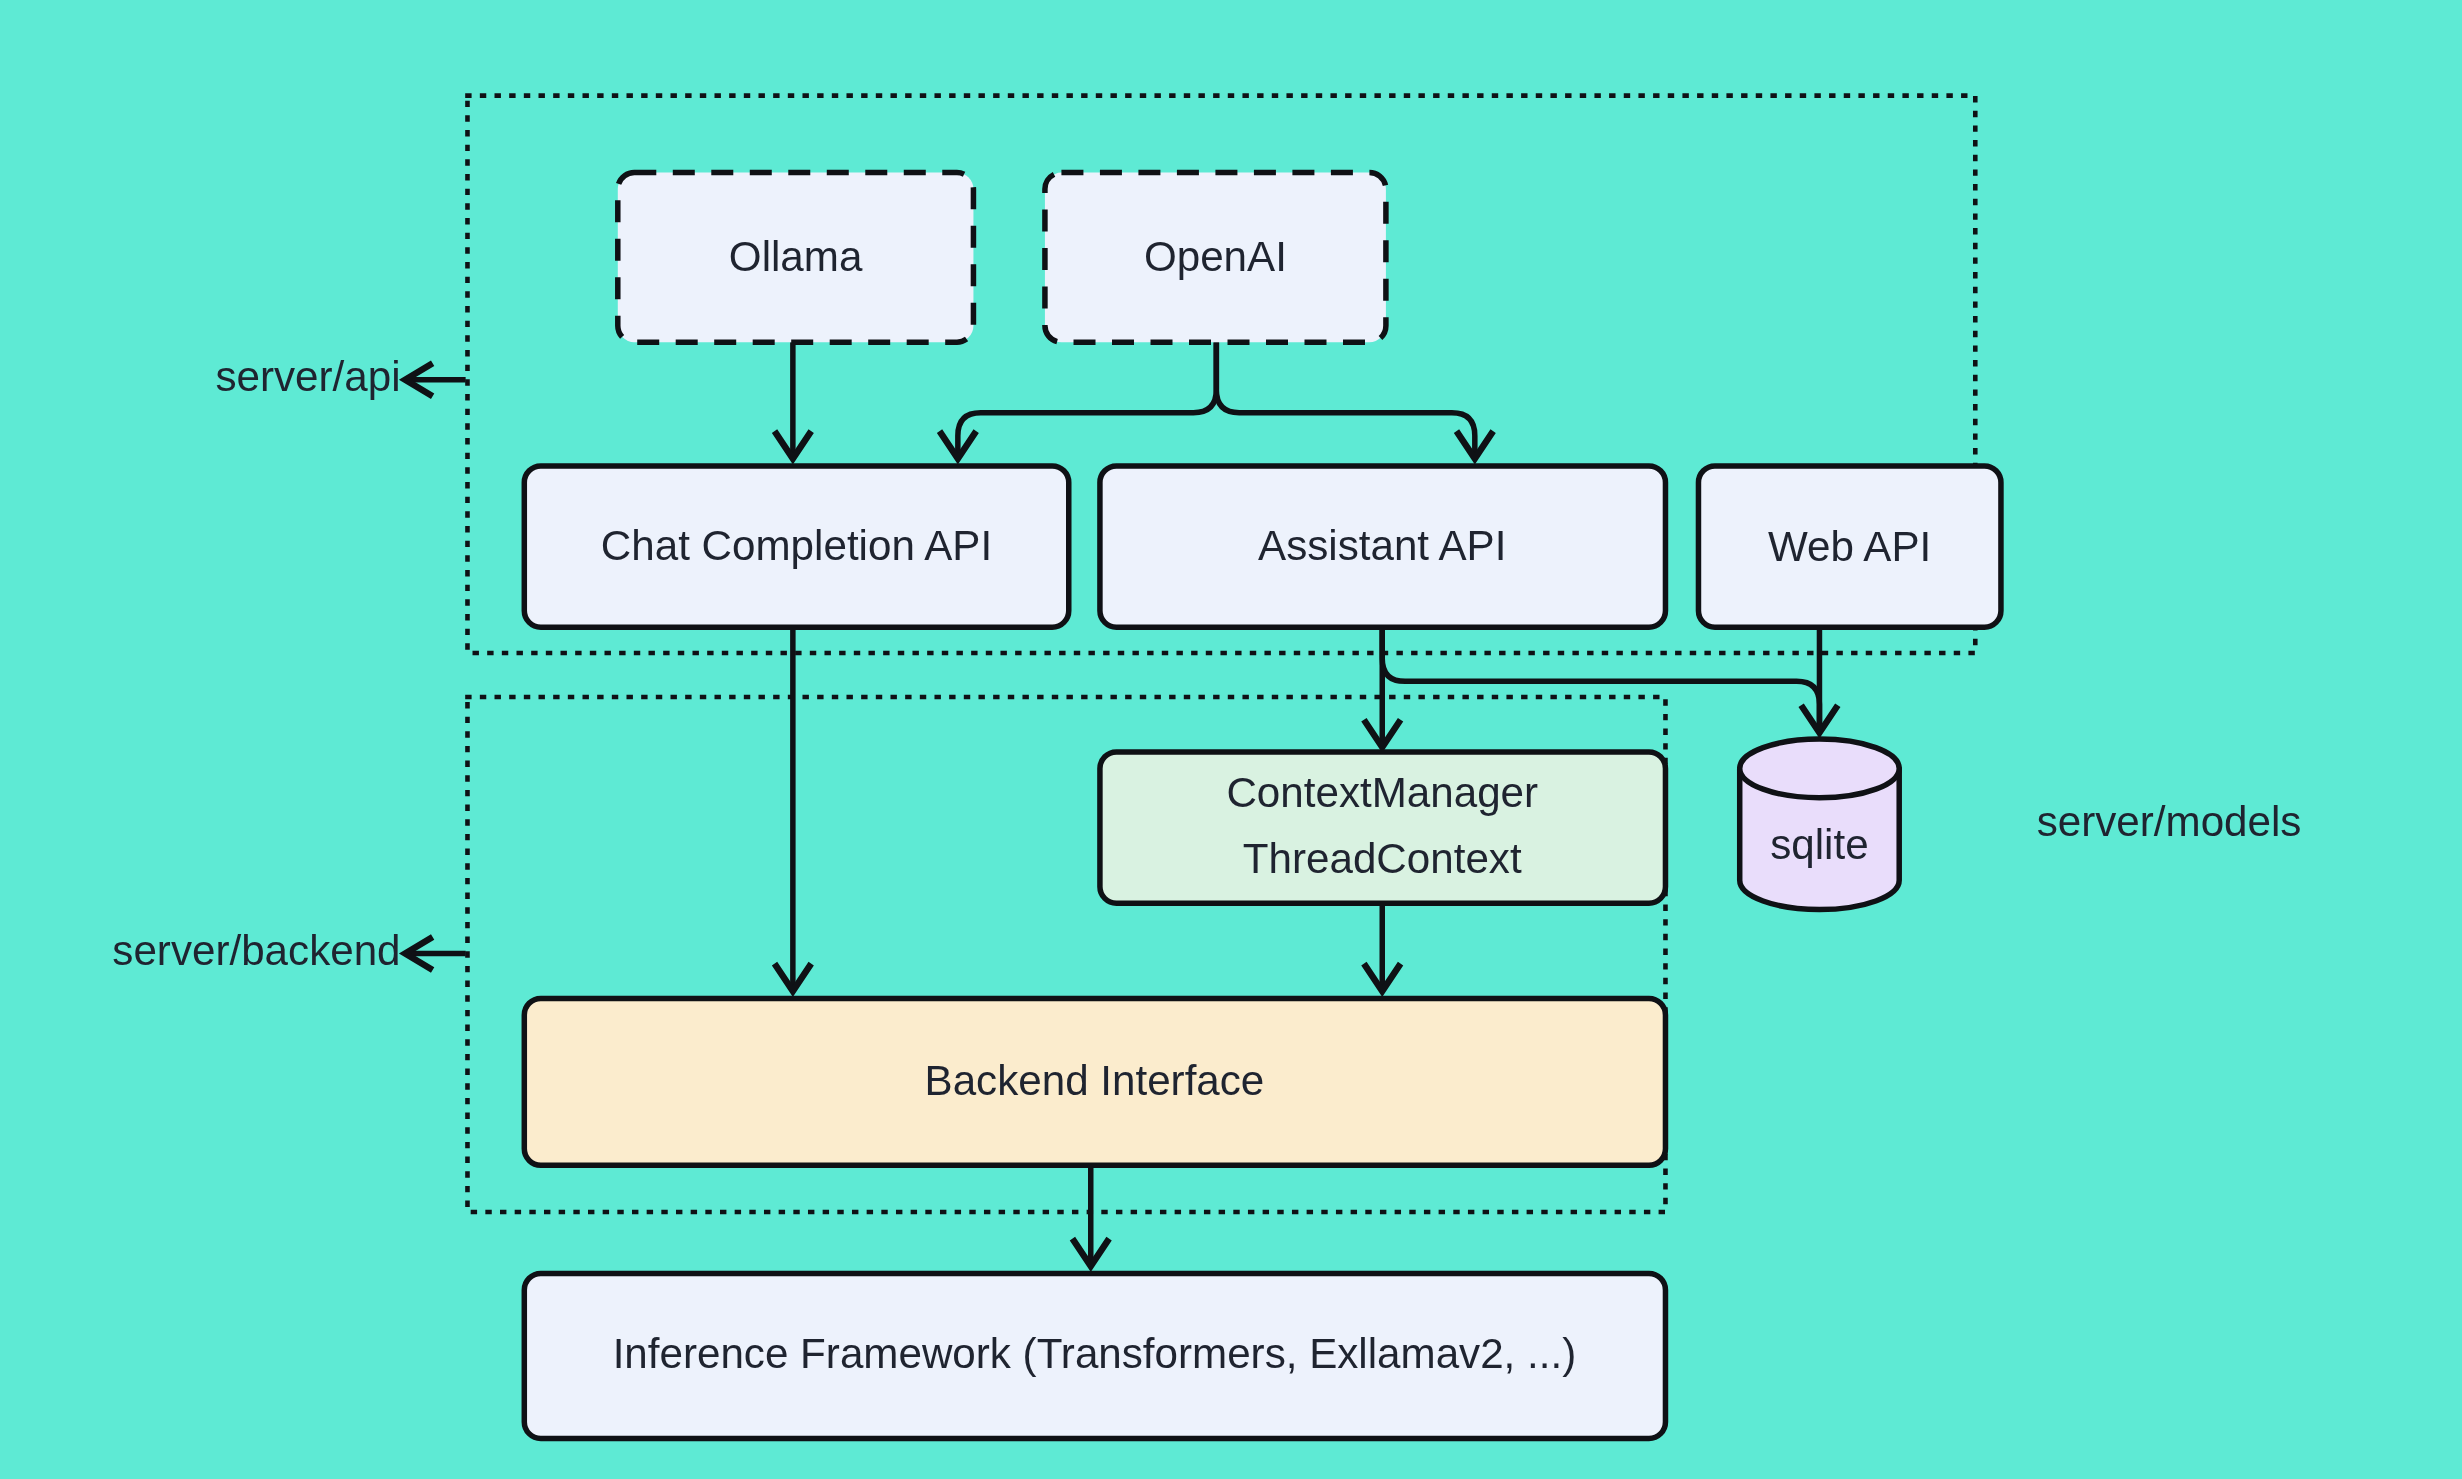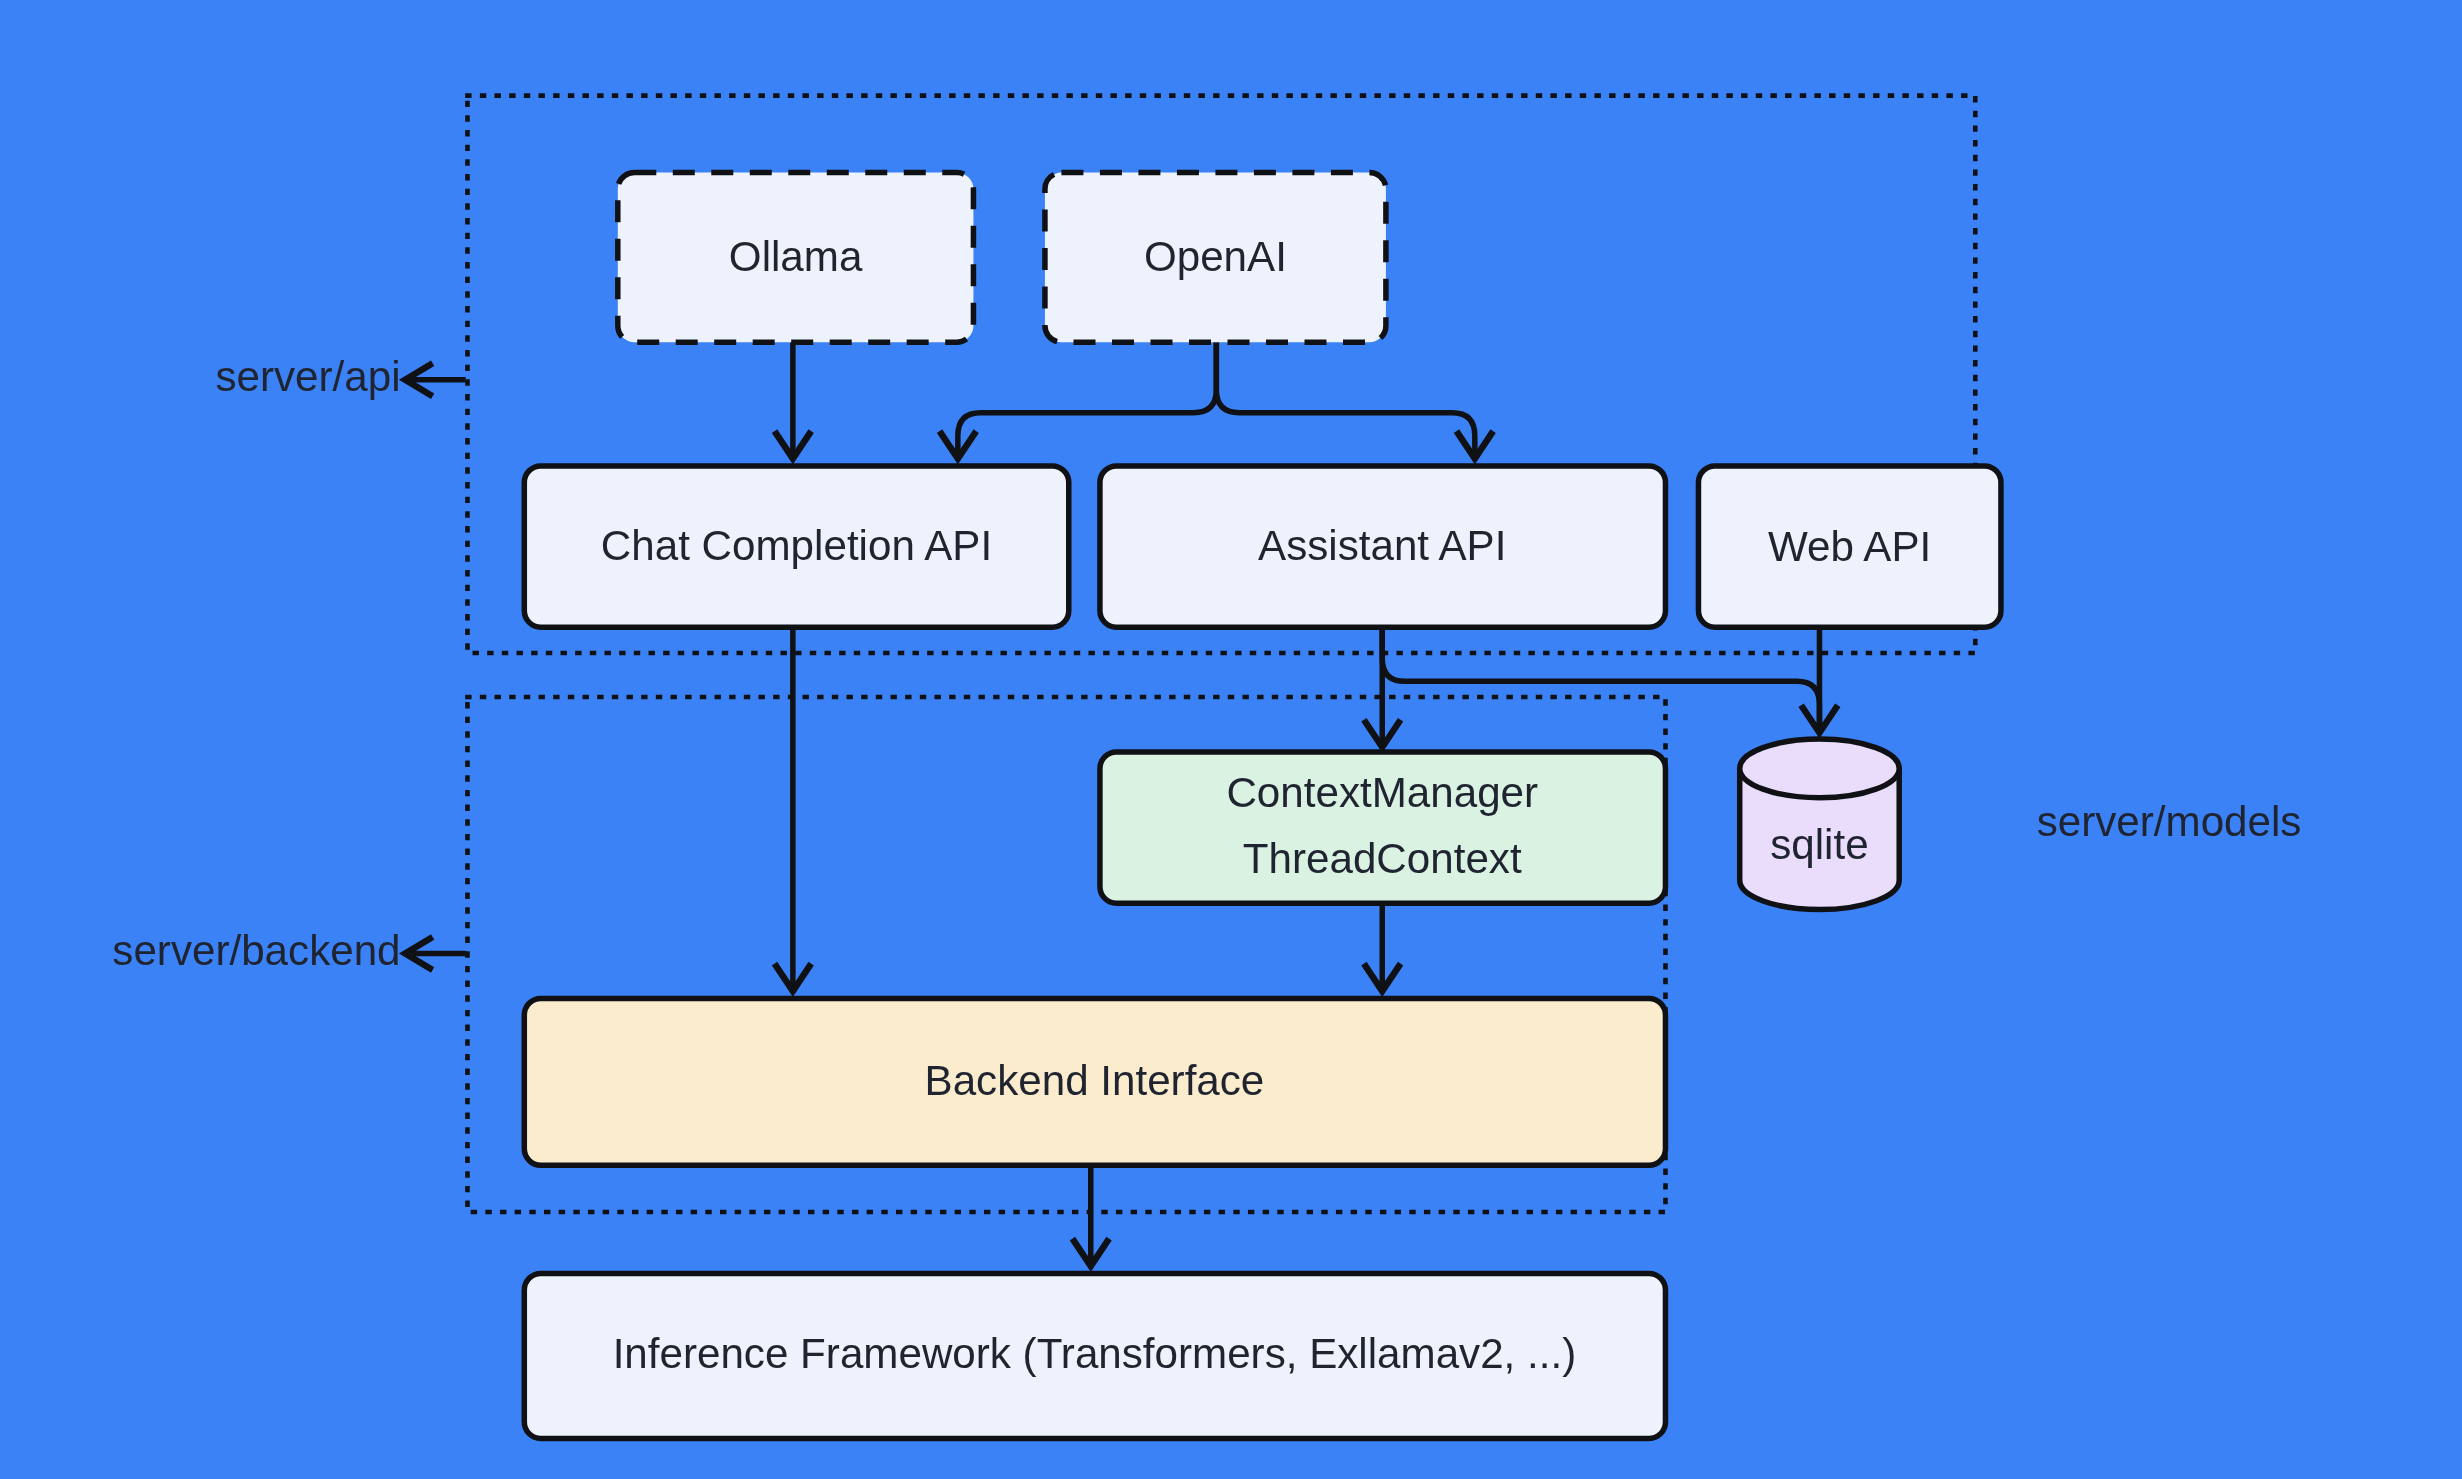--- a/index.html
+++ b/index.html
@@ -11,21 +11,21 @@
   body {
     width: 2462px;
     height: 1480px;
     font-family: "Liberation Sans", "DejaVu Sans", sans-serif;
     overflow: hidden;
   }
   #diagram-root {
     position: relative;
     width: 2462px;
     height: 1480px;
-    background: #3b82f6;
+    background: #5eead4;
   }
   svg#flowchart {
     display: block;
     width: 2462px;
     height: 1480px;
   }
   .node-label {
     font-family: "Liberation Sans", "DejaVu Sans", sans-serif;
     font-size: 46px;
     fill: #1f2430;

